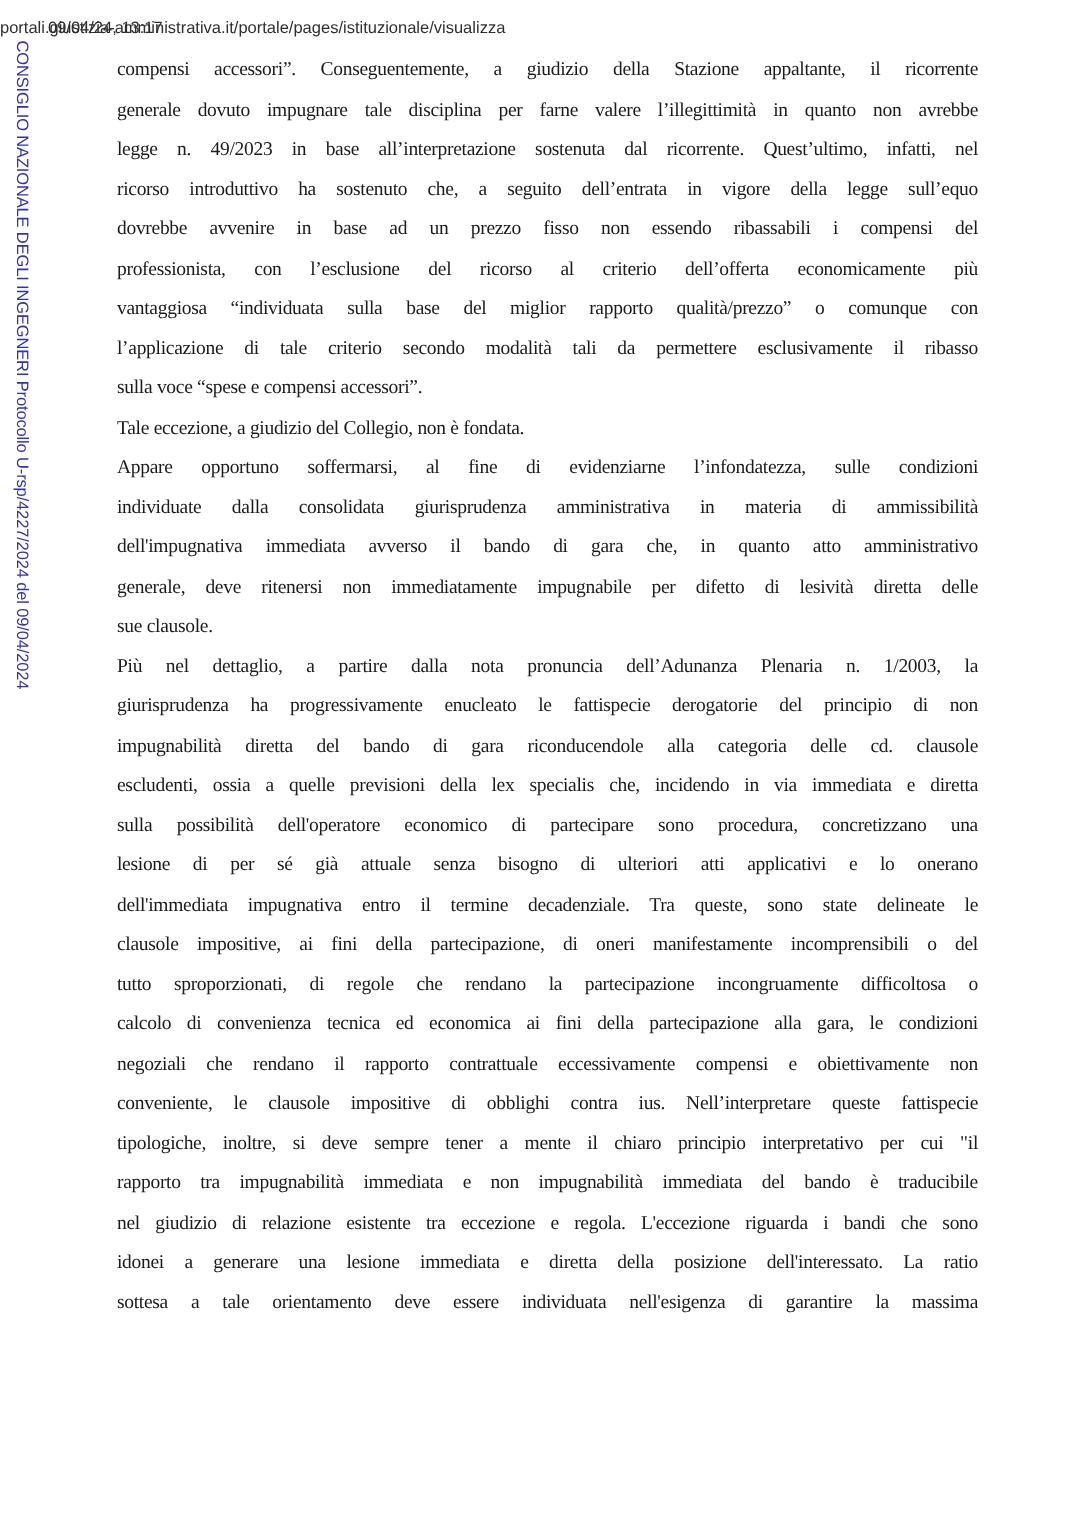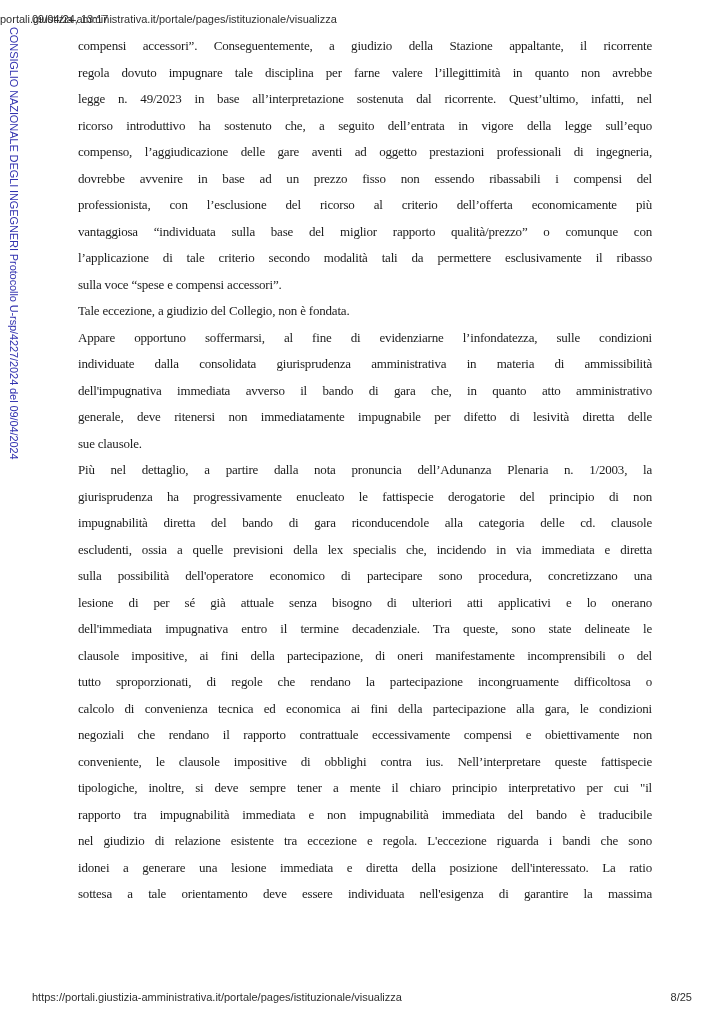--- a/index.html
+++ b/index.html
@@ -99,24 +99,23 @@
   <div class="print-header">
     <span class="hdr-datetime">09/04/24, 13:17</span>
     <span class="hdr-url">portali.giustizia-amministrativa.it/portale/pages/istituzionale/visualizza</span>
   </div>
 
   <div class="stamp" style="color: rgb(50, 50, 176);">CONSIGLIO NAZIONALE DEGLI INGEGNERI Protocollo U-rsp/4227/2024 del 09/04/2024</div>
 
   <div class="doc-body">
       <div class="para">
         <div class="line">compensi accessori”. Conseguentemente, a giudizio della Stazione appaltante, il ricorrente</div>
-        <div class="line">regola dovuto impugnare tale disciplina per farne valere l’illegittimità in quanto non avrebbe</div>
+        <div class="line">generale dovuto impugnare tale disciplina per farne valere l’illegittimità in quanto non avrebbe</div>
         <div class="line">legge n. 49/2023 in base all’interpretazione sostenuta dal ricorrente. Quest’ultimo, infatti, nel</div>
         <div class="line">ricorso introduttivo ha sostenuto che, a seguito dell’entrata in vigore della legge sull’equo</div>
-        <div class="line">compenso, l’aggiudicazione delle gare aventi ad oggetto prestazioni professionali di ingegneria,</div>
         <div class="line">dovrebbe avvenire in base ad un prezzo fisso non essendo ribassabili i compensi del</div>
         <div class="line">professionista, con l’esclusione del ricorso al criterio dell’offerta economicamente più</div>
         <div class="line">vantaggiosa “individuata sulla base del miglior rapporto qualità/prezzo” o comunque con</div>
         <div class="line">l’applicazione di tale criterio secondo modalità tali da permettere esclusivamente il ribasso</div>
         <div class="line endpara">sulla voce “spese e compensi accessori”.</div>
       </div>
       <div class="para">
         <div class="line endpara">Tale eccezione, a giudizio del Collegio, non è fondata.</div>
       </div>
       <div class="para">
@@ -140,18 +139,14 @@
         <div class="line">negoziali che rendano il rapporto contrattuale eccessivamente compensi e obiettivamente non</div>
         <div class="line">conveniente, le clausole impositive di obblighi contra ius. Nell’interpretare queste fattispecie</div>
         <div class="line">tipologiche, inoltre, si deve sempre tener a mente il chiaro principio interpretativo per cui "il</div>
         <div class="line">rapporto tra impugnabilità immediata e non impugnabilità immediata del bando è traducibile</div>
         <div class="line">nel giudizio di relazione esistente tra eccezione e regola. L'eccezione riguarda i bandi che sono</div>
         <div class="line">idonei a generare una lesione immediata e diretta della posizione dell'interessato. La ratio</div>
         <div class="line">sottesa a tale orientamento deve essere individuata nell'esigenza di garantire la massima</div>
       </div>
     </div>
 
-  <div class="print-footer">
-    <span class="ftr-url">https://portali.giustizia-amministrativa.it/portale/pages/istituzionale/visualizza</span>
-    <span class="ftr-page">8/25</span>
-  </div>
 
 </div>
 
 </body></html>

